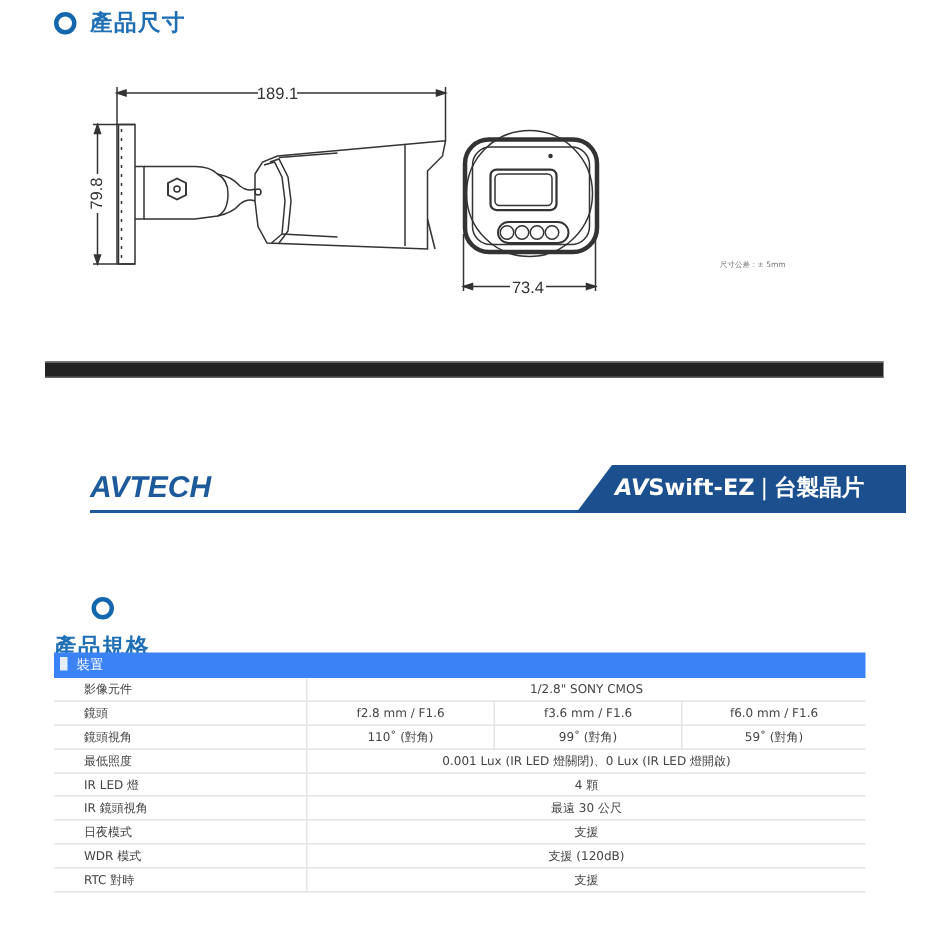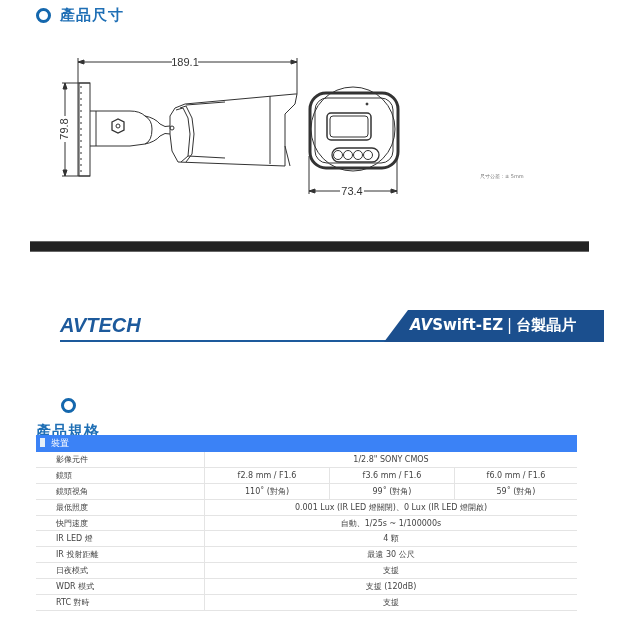--- a/index.html
+++ b/index.html
@@ -136,29 +136,25 @@
     <td class="lbl">鏡頭視角</td>
     <td class="mid">110˚ (對角)</td>
     <td class="mid">99˚ (對角)</td>
     <td>59˚ (對角)</td>
   </tr>
   <tr>
     <td class="lbl">最低照度</td>
     <td colspan="3">0.001 Lux (IR LED 燈關閉)、0 Lux (IR LED 燈開啟)</td>
   </tr>
   <tr>
-    <td class="lbl">快門速度</td>
-    <td colspan="3">自動、1/25s ~ 1/100000s</td>
-  </tr>
-  <tr>
     <td class="lbl">IR LED 燈</td>
     <td colspan="3">4 顆</td>
   </tr>
   <tr>
-    <td class="lbl">IR 投射距離</td>
+    <td class="lbl">IR 鏡頭視角</td>
     <td colspan="3">最遠 30 公尺</td>
   </tr>
   <tr>
     <td class="lbl">日夜模式</td>
     <td colspan="3">支援</td>
   </tr>
   <tr>
     <td class="lbl">WDR 模式</td>
     <td colspan="3">支援 (120dB)</td>
   </tr>

